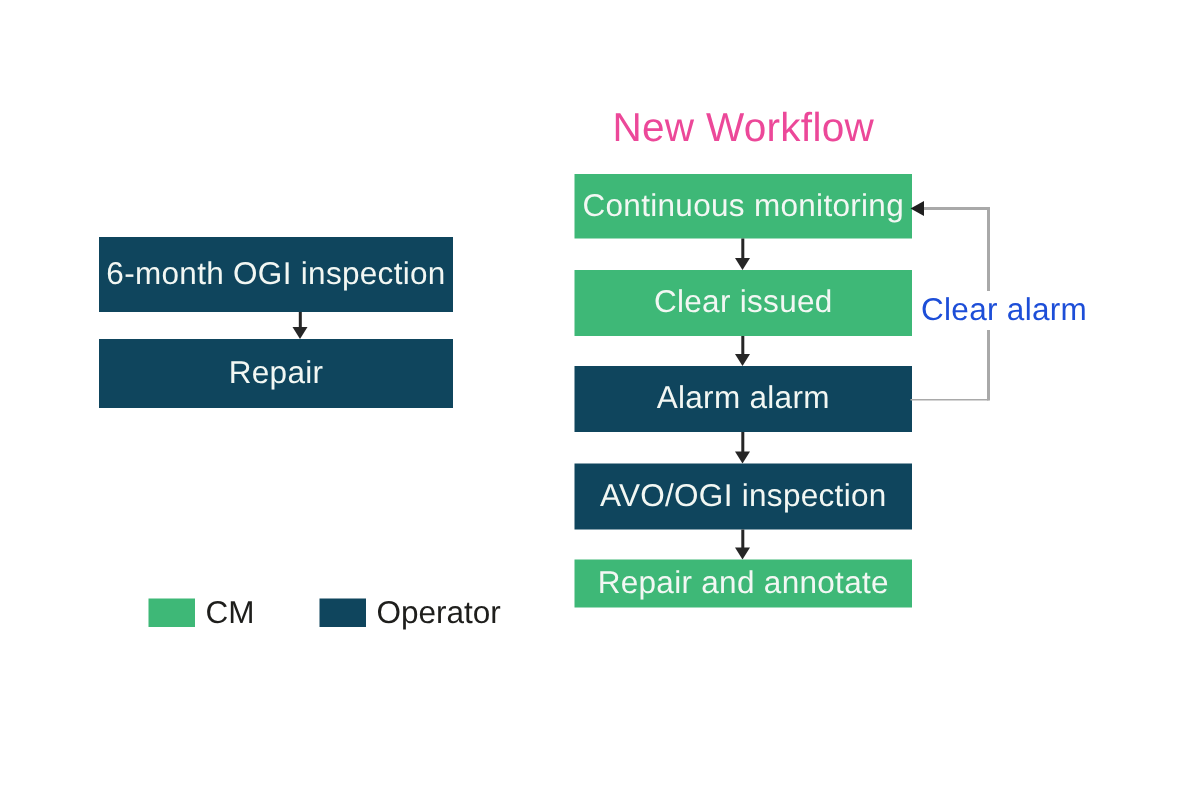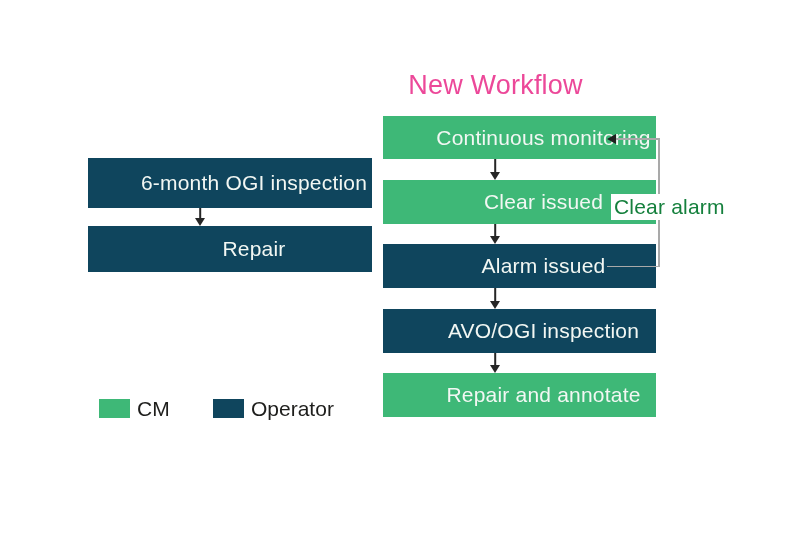--- a/index.html
+++ b/index.html
@@ -22,37 +22,36 @@
   #old-title{left:82px;top:112px;width:236px;}
   #new-title{left:383px;top:70px;width:225px;}
 
   .flow-box{
     position:absolute;
     display:flex;align-items:center;justify-content:center;
     font-size:21px;
     color:#f2f7f3;
     text-align:center;
     letter-spacing:0.2px;
-    padding-left:48px;
   }
   .flow-box.cm{background:#3eb877;}
   .flow-box.operator{background:#0f455d;}
 
   
-  .old-box{left:88px;width:236px;}
+  .old-box{left:66px;width:236px;}
   #old-step-0{top:158px;height:50px;}
   #old-step-1{top:226px;height:46px;}
 
   
   .new-box{left:383px;width:225px;}
   #new-step-0{top:116px;height:43px;}
   #new-step-1{top:180px;height:44px;}
   #new-step-2{top:244px;height:44px;}
   #new-step-3{top:309px;height:44px;}
-  #new-step-4{top:373px;height:44px;}
+  #new-step-4{top:373px;height:32px;}
 
   
   .v-arrow{position:absolute;width:12px;transform:translateX(-50%);}
   .v-arrow::before{
     content:"";position:absolute;left:50%;top:0;bottom:6px;width:1.6px;
     transform:translateX(-50%);background:#262626;
   }
   .v-arrow::after{
     content:"";position:absolute;left:50%;bottom:0;transform:translateX(-50%);
     width:0;height:0;
@@ -71,21 +70,21 @@
   #loop-vert{left:658px;top:138px;width:1.6px;height:129px;}
   #loop-top{left:615px;top:138px;width:44px;height:1.6px;}
   #loop-arrowhead{
     position:absolute;left:607px;top:134px;width:0;height:0;
     border-top:5px solid transparent;border-bottom:5px solid transparent;
     border-right:9px solid #1f1f1f;
   }
   #loop-label{
     position:absolute;left:611px;top:194px;
     background:#ffffff;padding:1px 3px;
-    font-size:21px;color:#15803d;letter-spacing:0.2px;
+    font-size:21px;color:#1d4ed8;letter-spacing:0.2px;
     white-space:nowrap;
   }
 
   
   .legend-item{
     position:absolute;top:399px;height:19px;
     display:flex;align-items:center;gap:7px;
   }
   #legend-cm{left:99px;}
   #legend-operator{left:213px;}
@@ -118,21 +117,21 @@
 
   <div class="v-arrow" id="new-arrow-0"></div>
 
   <div class="flow-box cm new-box" id="new-step-1">
     <span>Clear issued</span>
   </div>
 
   <div class="v-arrow" id="new-arrow-1"></div>
 
   <div class="flow-box operator new-box" id="new-step-2">
-    <span>Alarm issued</span>
+    <span>Alarm alarm</span>
   </div>
 
   <div class="v-arrow" id="new-arrow-2"></div>
 
   <div class="flow-box operator new-box" id="new-step-3">
     <span>AVO/OGI inspection</span>
   </div>
 
   <div class="v-arrow" id="new-arrow-3"></div>
 

